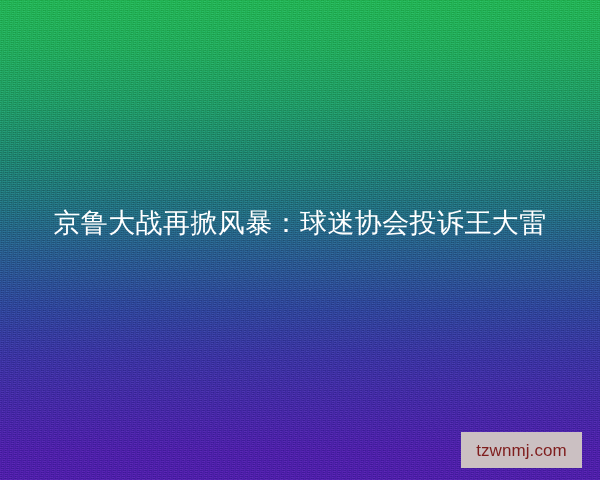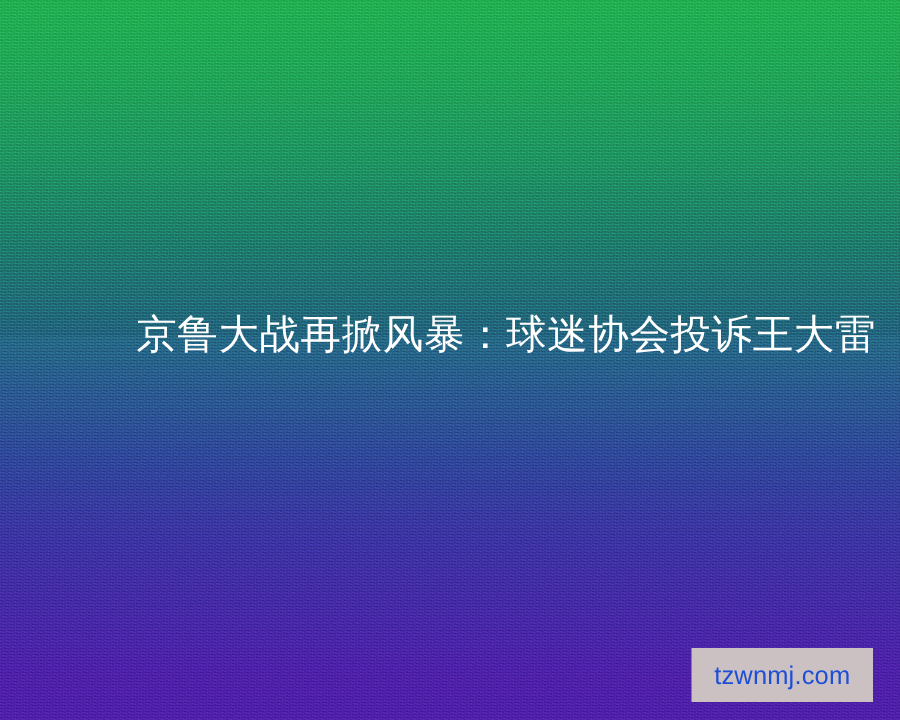--- a/index.html
+++ b/index.html
@@ -94,21 +94,21 @@
         rgba(0,0,0,0.7) 2px
       );
   }
 
   
   .headline-wrap {
     position: absolute;
     left: 0;
     right: 0;
     top: 204px;
-    text-align: right;
+    text-align: center;
     padding: 0 16px;
     box-sizing: border-box;
   }
 
   .headline-line {
     display: block;
     color: #ffffff;
     font-size: 27px;
     line-height: 39px;
     letter-spacing: 0.4px;
@@ -123,21 +123,21 @@
     top: 432px;
     width: 121px;
     height: 36px;
     background: #cbc0c2;
     display: flex;
     align-items: center;
     justify-content: center;
   }
 
   .watermark-text {
-    color: #1d4ed8;
+    color: #7f1d1d;
     font-size: 17px;
     line-height: 1;
     letter-spacing: 0.1px;
     font-weight: 400;
     white-space: nowrap;
   }
 </style>
 </head>
 <body>
 

